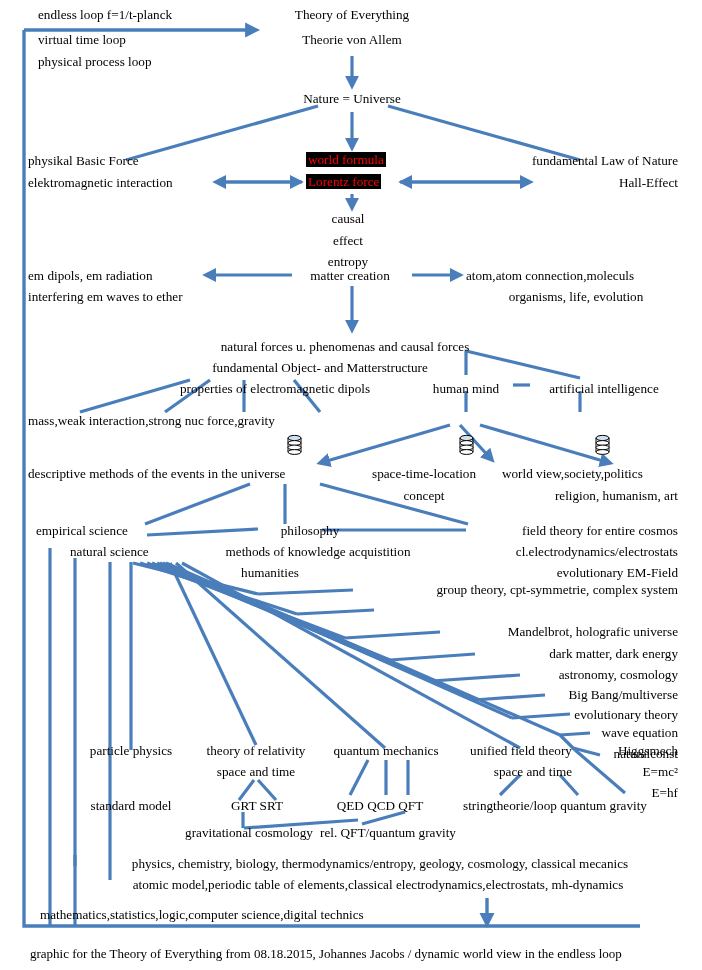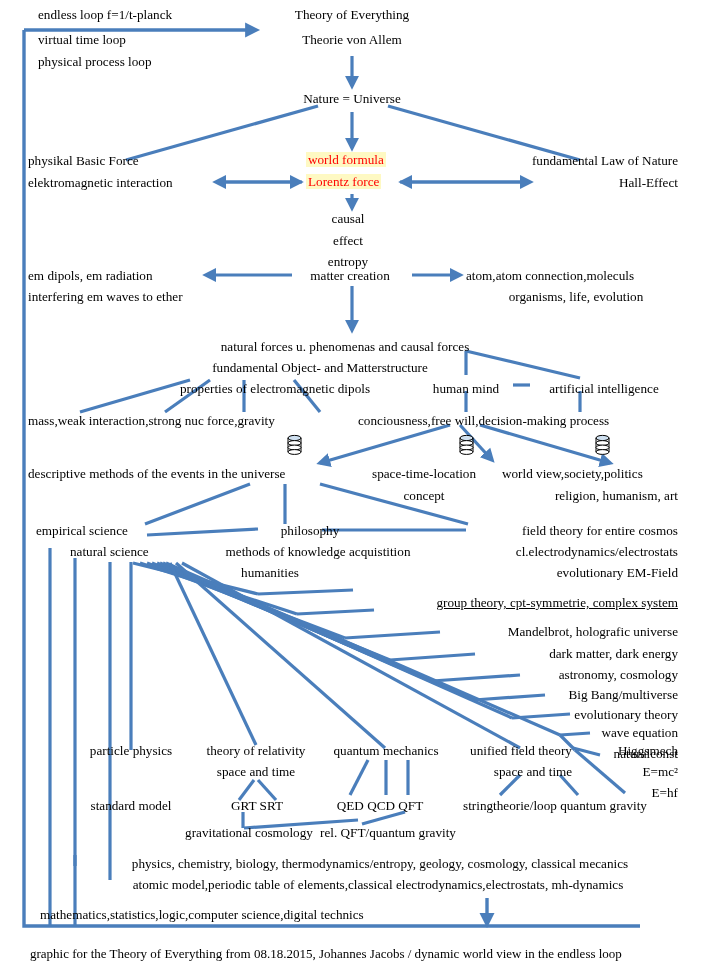--- a/index.html
+++ b/index.html
@@ -24,21 +24,21 @@
     position:absolute;
     white-space:nowrap;
     font-family:"Liberation Serif", serif;
     font-size:13.2px;
     line-height:1.0;
     color:#000000;
   }
   .c{ text-align:center; transform:translateX(-50%); }
   .r{ text-align:right; transform:translateX(-100%); }
   .hl{
-    background:#fef9c3;
+    background:#000000;
     color:#ff0000;
     padding:0 2px;
   }
   .db{
     position:absolute;
     width:17px; height:22px;
   }
   .caption{
     position:absolute;
     font-family:"Liberation Serif", serif;
@@ -188,21 +188,20 @@
 
   <div class="lbl c" style="left:345px; top:340px;">natural forces u. phenomenas and causal forces</div>
   <div class="lbl c" style="left:320px; top:361px;">fundamental Object- and Matterstructure</div>
   <div class="lbl c" style="left:275px; top:382px;">properties of electromagnetic dipols</div>
 
   <div class="lbl c" style="left:466px; top:382px;">human mind</div>
   <div class="lbl c" style="left:604px; top:382px;">artificial intelligence</div>
 
   <div class="lbl" style="left:28px; top:414px;">mass,weak interaction,strong nuc force,gravity</div>
 
-  <div class="lbl" style="left:358px; top:414px;">conciousness,free will,decision-making process</div>
 
   <span class="db" style="left:286px; top:434px;">
     <svg viewBox="0 0 17 22" width="17" height="22">
       <ellipse cx="8.5" cy="4" rx="6.5" ry="2.6" fill="#cfe0f0" stroke="#000" stroke-width="1"></ellipse>
       <path d="M2,4 L2,18" stroke="#000" stroke-width="1" fill="none"></path>
       <path d="M15,4 L15,18" stroke="#000" stroke-width="1" fill="none"></path>
       <ellipse cx="8.5" cy="9" rx="6.5" ry="2.4" fill="#fff" stroke="#000" stroke-width="1"></ellipse>
       <ellipse cx="8.5" cy="13.5" rx="6.5" ry="2.4" fill="#fff" stroke="#000" stroke-width="1"></ellipse>
       <ellipse cx="8.5" cy="18" rx="6.5" ry="2.4" fill="#fff" stroke="#000" stroke-width="1"></ellipse>
     </svg>
@@ -237,21 +236,21 @@
   <div class="lbl" style="left:36px; top:524px;">empirical science</div>
   <div class="lbl" style="left:70px; top:545px;">natural science</div>
   <div class="lbl c" style="left:310px; top:524px;">philosophy</div>
   <div class="lbl c" style="left:318px; top:545px;">methods of knowledge acquistition</div>
   <div class="lbl c" style="left:270px; top:566px;">humanities</div>
 
   <div class="lbl r" style="left:678px; top:524px;">field theory for entire cosmos</div>
   <div class="lbl r" style="left:678px; top:545px;">cl.electrodynamics/electrostats</div>
   <div class="lbl r" style="left:678px; top:566px;">evolutionary EM-Field</div>
 
-  <div class="lbl r" style="left:678px; top:596px;text-decoration:underline;">group theory, cpt-symmetrie, complex system</div>
+  <div class="lbl r" style="left:678px; top:583px;">group theory, cpt-symmetrie, complex system</div>
   <div class="lbl r" style="left:678px; top:625px;">Mandelbrot, holografic universe</div>
   <div class="lbl r" style="left:678px; top:647px;">dark matter, dark energy</div>
   <div class="lbl r" style="left:678px; top:668px;">astronomy, cosmology</div>
   <div class="lbl r" style="left:678px; top:688px;">Big Bang/multiverse</div>
   <div class="lbl r" style="left:678px; top:708px;">evolutionary theory</div>
   <div class="lbl r" style="left:678px; top:726px;">wave equation</div>
   <div class="lbl r" style="left:678px; top:747px;">naturalconst</div>
 
   <div class="lbl c" style="left:131px; top:744px;">particle physics</div>
   <div class="lbl c" style="left:256px; top:744px;">theory of relativity</div>

